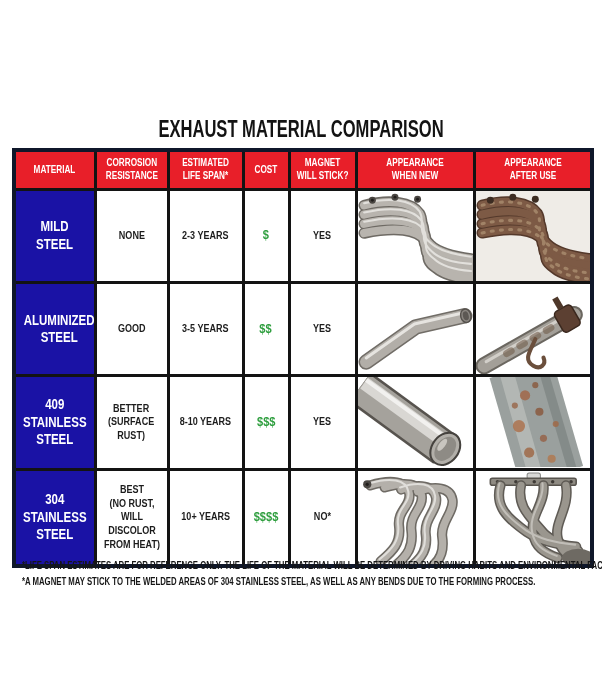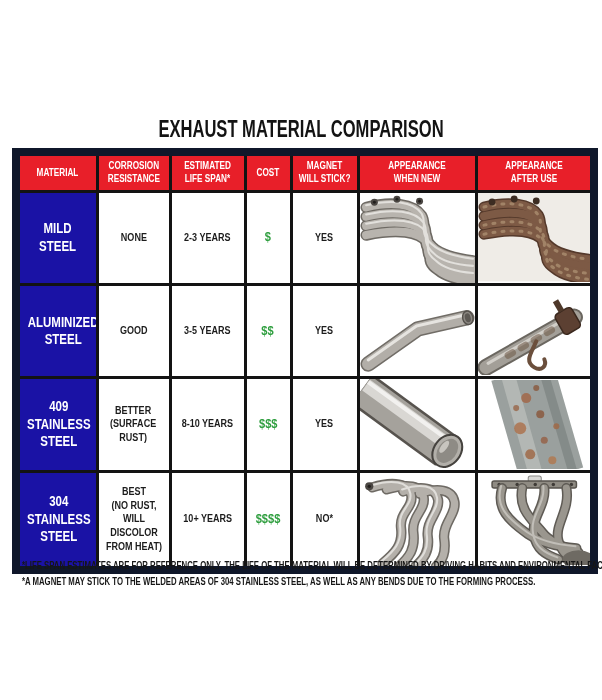--- a/index.html
+++ b/index.html
@@ -1,20 +1,20 @@
 <!DOCTYPE html>
 <html><head>
 <meta charset="utf-8">
 <style>
   html,body{margin:0;padding:0;background:#ffffff;}
   body{width:602px;height:700px;position:relative;font-family:"Liberation Sans",sans-serif;overflow:hidden;}
   .title{position:absolute;top:116px;left:0;width:602px;text-align:center;font-size:23px;
          font-weight:bold;color:#131313;white-space:nowrap;transform:scaleX(0.72);transform-origin:50% 50%;}
   table.cmp{position:absolute;top:148px;left:12px;width:578px;border-collapse:collapse;table-layout:fixed;
-            border:8px solid #0f172a;background:#fff;}
+            border:4px solid #0f172a;background:#fff;}
   table.cmp td,table.cmp th{border:3px solid #131313;padding:0;text-align:center;vertical-align:middle;overflow:hidden;}
   th.hdr{background:#e81f29;color:#ffffff;font-size:10px;font-weight:bold;}
   td.mat{background:#1a12a5;color:#ffffff;font-size:14px;}
   td.txt{background:#ffffff;color:#1c1c1c;font-size:11px;}
   td.cost{color:#2e9e3e;font-size:13.5px;}
   td.photo{background:#ffffff;padding:0;}
   td.photo svg{display:block;width:100%;height:100%;}
   .cond{display:inline-block;transform:scaleX(0.82);transform-origin:50% 50%;
         white-space:pre-line;line-height:1.25;font-weight:bold;}
   .footnotes{position:absolute;left:22px;top:557px;width:570px;}

